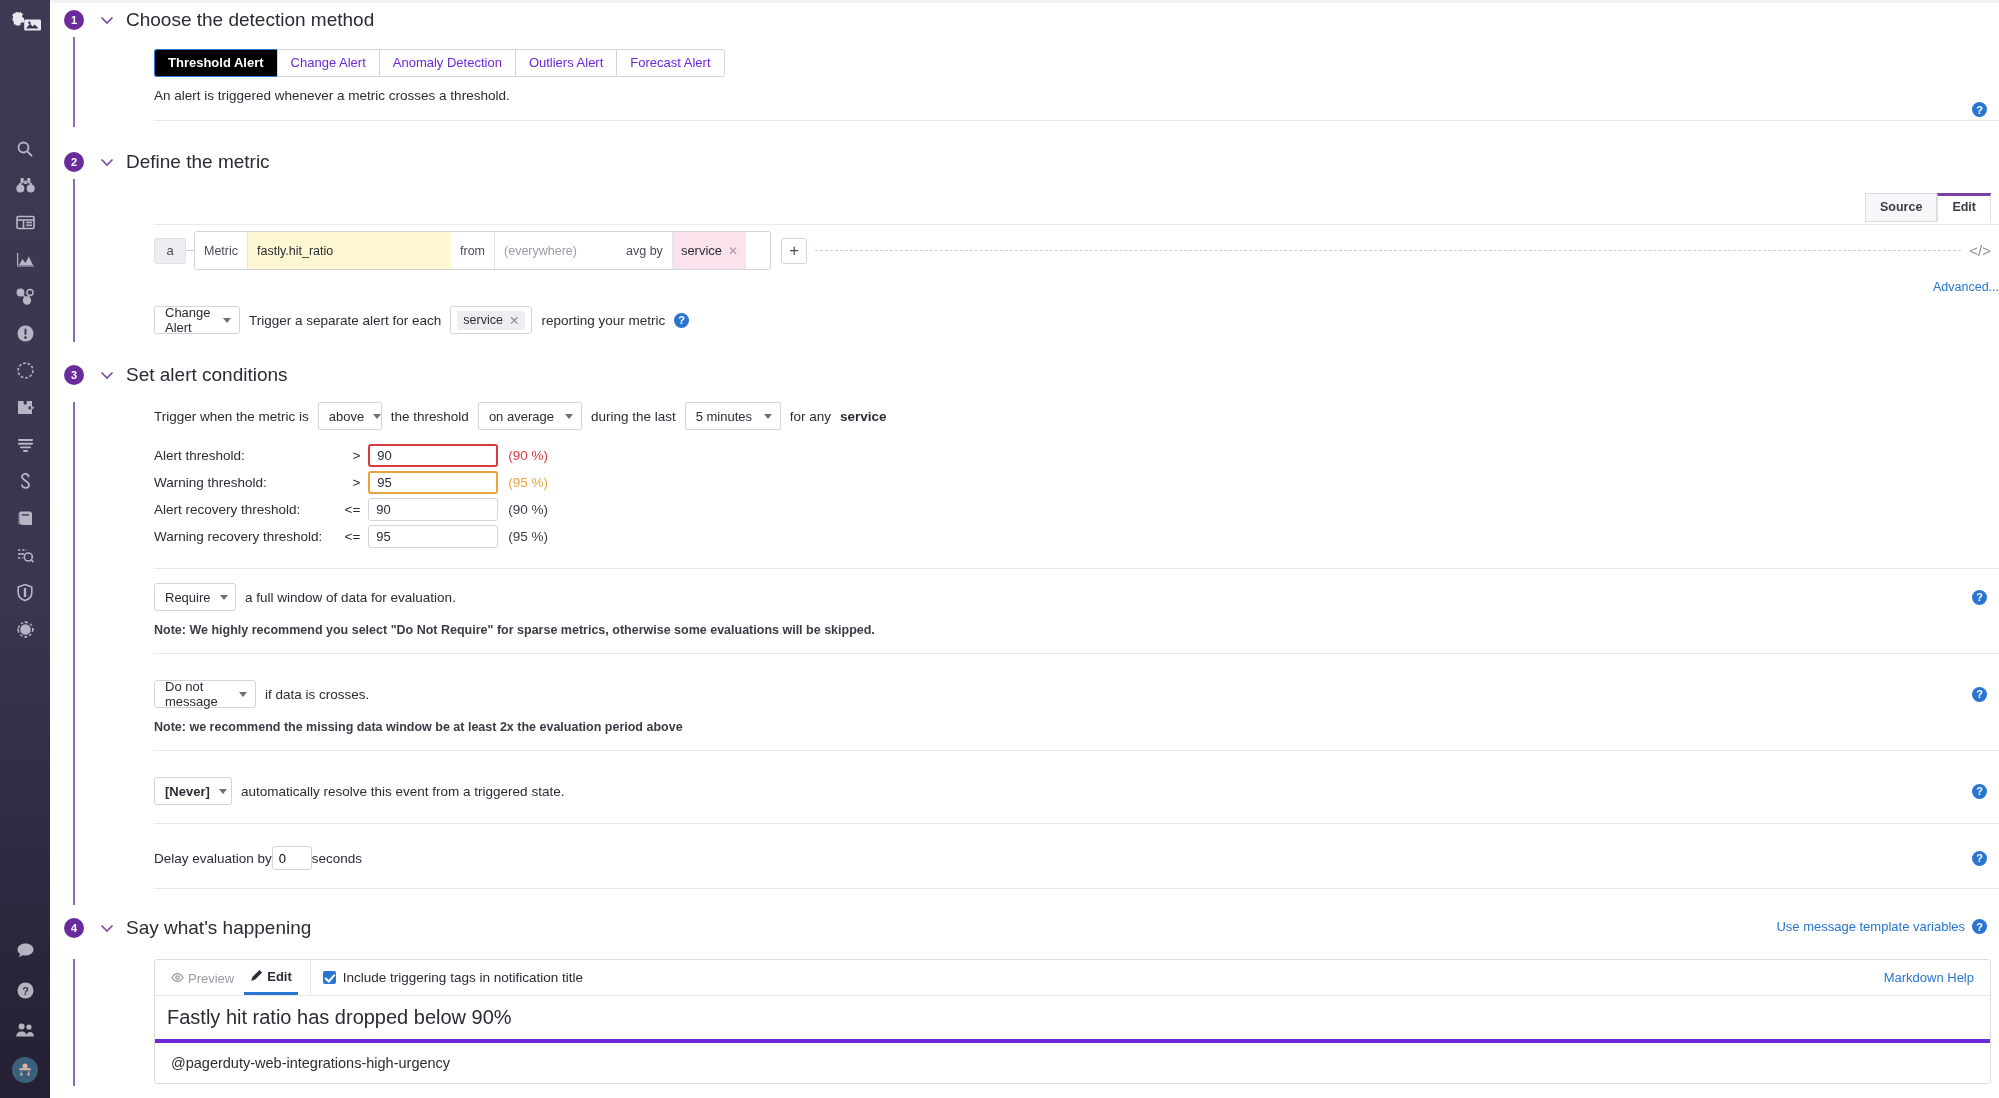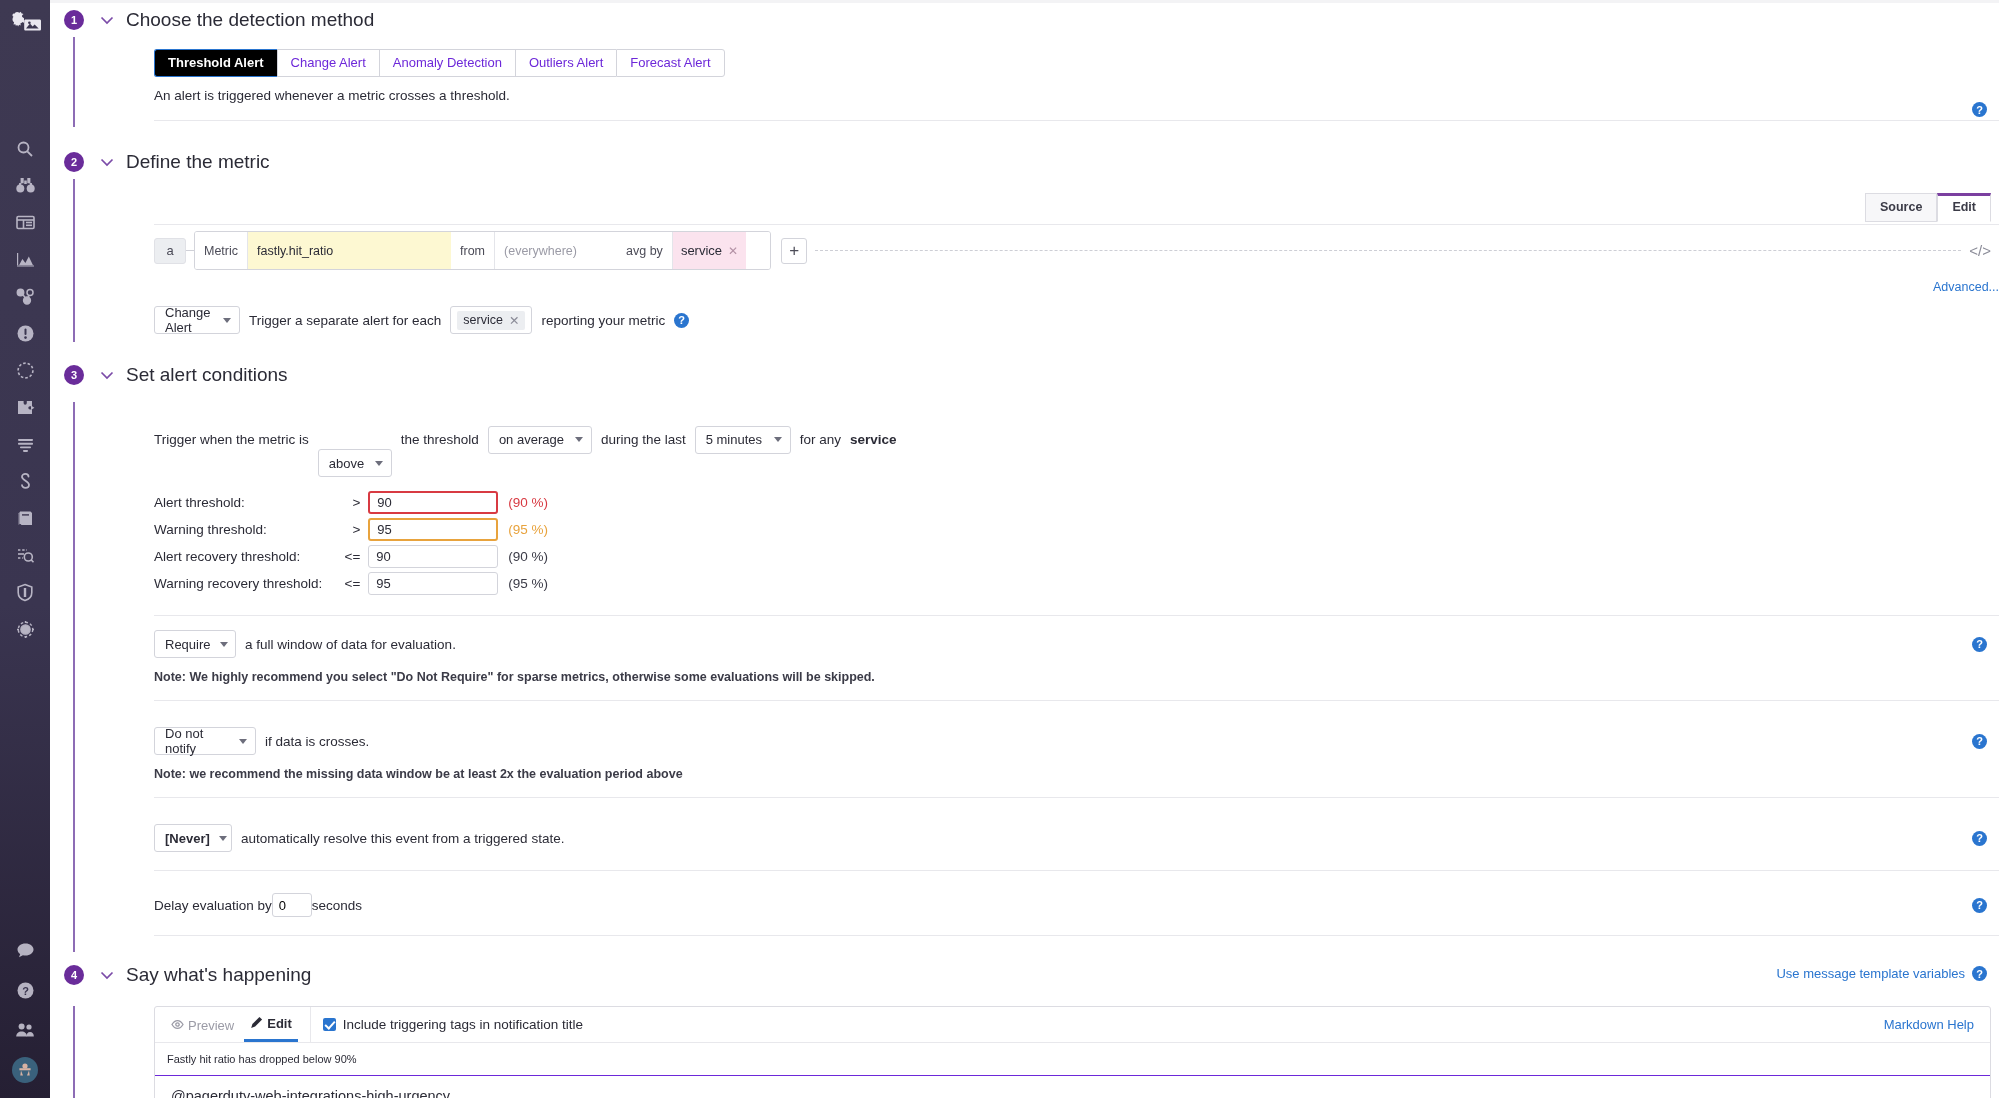--- a/index.html
+++ b/index.html
@@ -166,21 +166,21 @@
   .msg-tabs { display:flex; align-items:center; border-bottom:1px solid #e8e8ec; padding: 0 10px; height:36px; gap: 4px;}
   .msg-tab { display:flex;align-items:center;gap:4px; padding: 8px 6px 7px; font-size:13px; color:#9b9ba6; cursor:pointer; }
   .msg-tab.active { color:#2b2b36; font-weight:bold; border-bottom:3px solid #2a75cf; }
   .msg-sep { width:1px; height:36px; background:#e8e8ec; margin: 0 8px; }
   .chkwrap { display:flex; align-items:center; gap:7px; font-size:13.5px; color:#2b2b36;}
   .chk {
     width:13px;height:13px;background:#2a75cf;border-radius:2px;position:relative; cursor:pointer;
   }
   .chk:after{ content:""; position:absolute; left:4px; top:1px; width:4px; height:8px; border:solid #fff; border-width:0 2px 2px 0; transform:rotate(42deg); }
   .md-help { margin-left:auto; color:#2a75cf; font-size:13px; cursor:pointer; padding-right:6px;}
-  .msg-title-row { padding: 10px 12px 10px; border-bottom:1px solid #6d28d9; font-size:11px; }
+  .msg-title-row { padding: 10px 12px 10px; border-bottom:4px solid #6d28d9; font-size:20px; }
   .msg-body-row { padding: 12px 16px; font-size:14.5px; }
   .tmpl-link { position:absolute; right: 12px; top: 8px; color:#2a75cf; font-size:13px; display:flex; align-items:center; gap:7px; cursor:pointer;}
 </style>
 </head>
 <body>
 
 <div class="app">
 
   <nav class="sidebar">
     <div class="logo">
@@ -460,21 +460,21 @@
           <svg width="14" height="9" viewBox="0 0 14 9" fill="none" stroke="currentColor" stroke-width="1.7">
               <path d="M1.5 1.5L7 7l5.5-5.5"></path>
             </svg>
         </div>
         <div class="step-title">Set alert conditions</div>
       </div>
       <div class="step-body">
 
         <div class="inline-row" style="margin-top:10px;">
           <span>Trigger when the metric is</span>
-          <div class="sel" style="width:74px;margin-top:47px;">
+          <div class="sel" style="width:64px;">
             <span>above</span>
             <span class="caret"></span>
           </div>
           <span>the threshold</span>
           <div class="sel" style="width:104px;">
             <span>on average</span>
             <span class="caret"></span>
           </div>
           <span>during the last</span>
           <div class="sel" style="width:96px;">
@@ -525,21 +525,21 @@
             <span>a full window of data for evaluation.</span>
             <span class="help-q help-abs">?</span>
           </div>
           <div class="note">Note: We highly recommend you select "Do Not Require" for sparse metrics, otherwise some evaluations will be skipped.</div>
           <div class="rule"></div>
         </div>
 
         <div class="sec-block" style="margin-top:-2px;">
           <div class="inline-row">
             <div class="sel" style="width:102px;">
-              <span>Do not notify</span>
+              <span>Do not message</span>
               <span class="caret"></span>
             </div>
             <span>if data is crosses.</span>
             <span class="help-q help-abs">?</span>
           </div>
           <div class="note">Note: we recommend the missing data window be at least 2x the evaluation period above</div>
           <div class="rule"></div>
         </div>
 
         <div class="sec-block" style="margin-top:-2px;">

